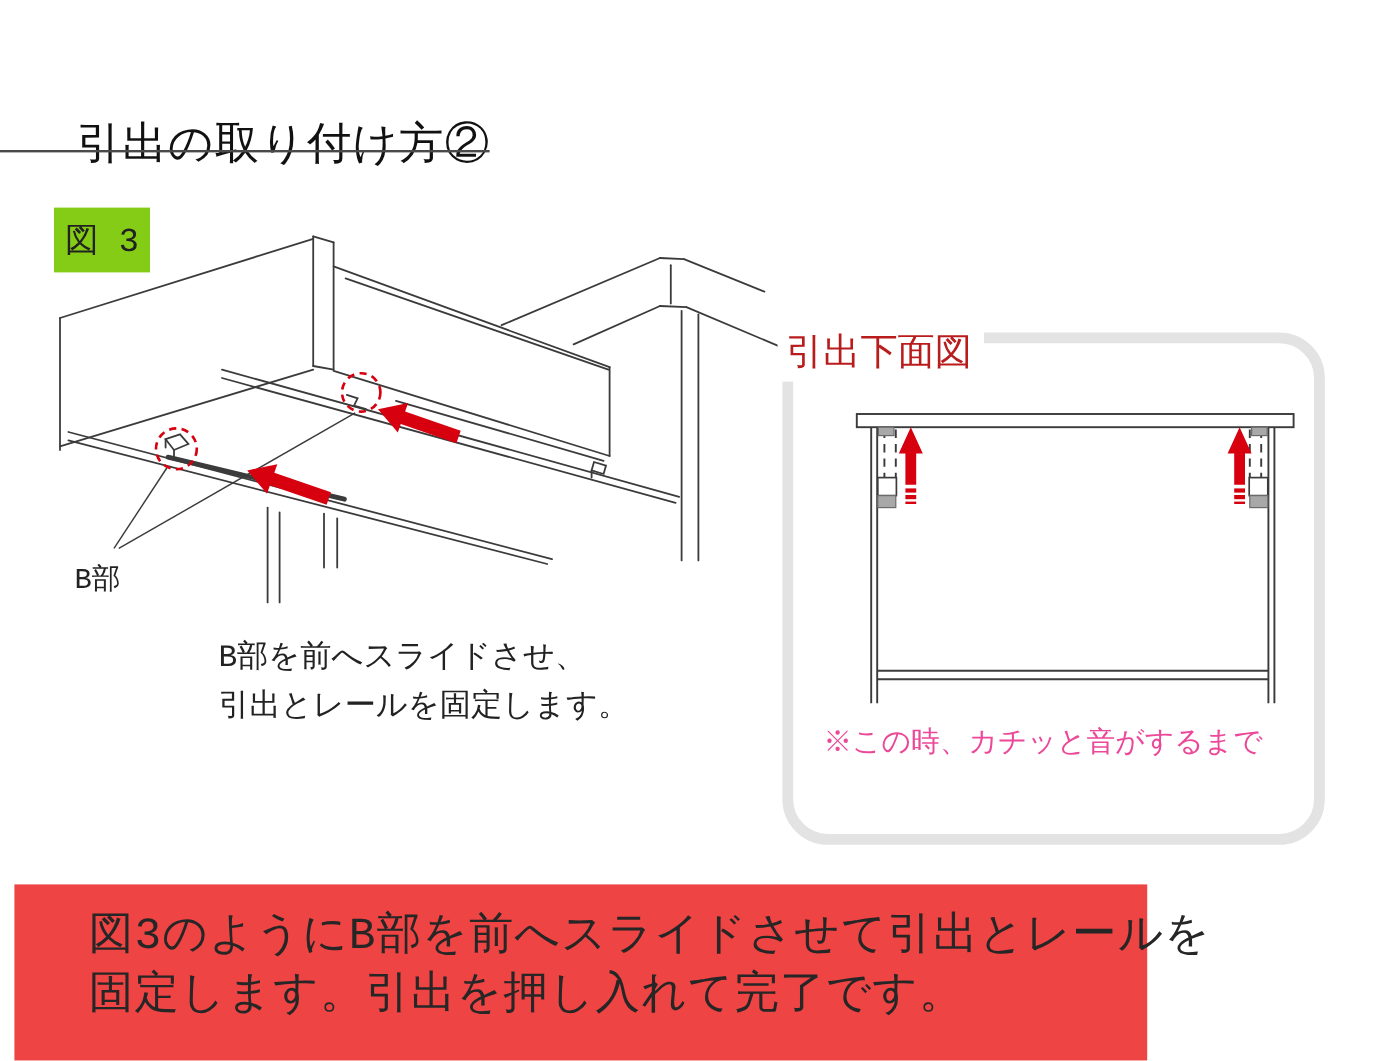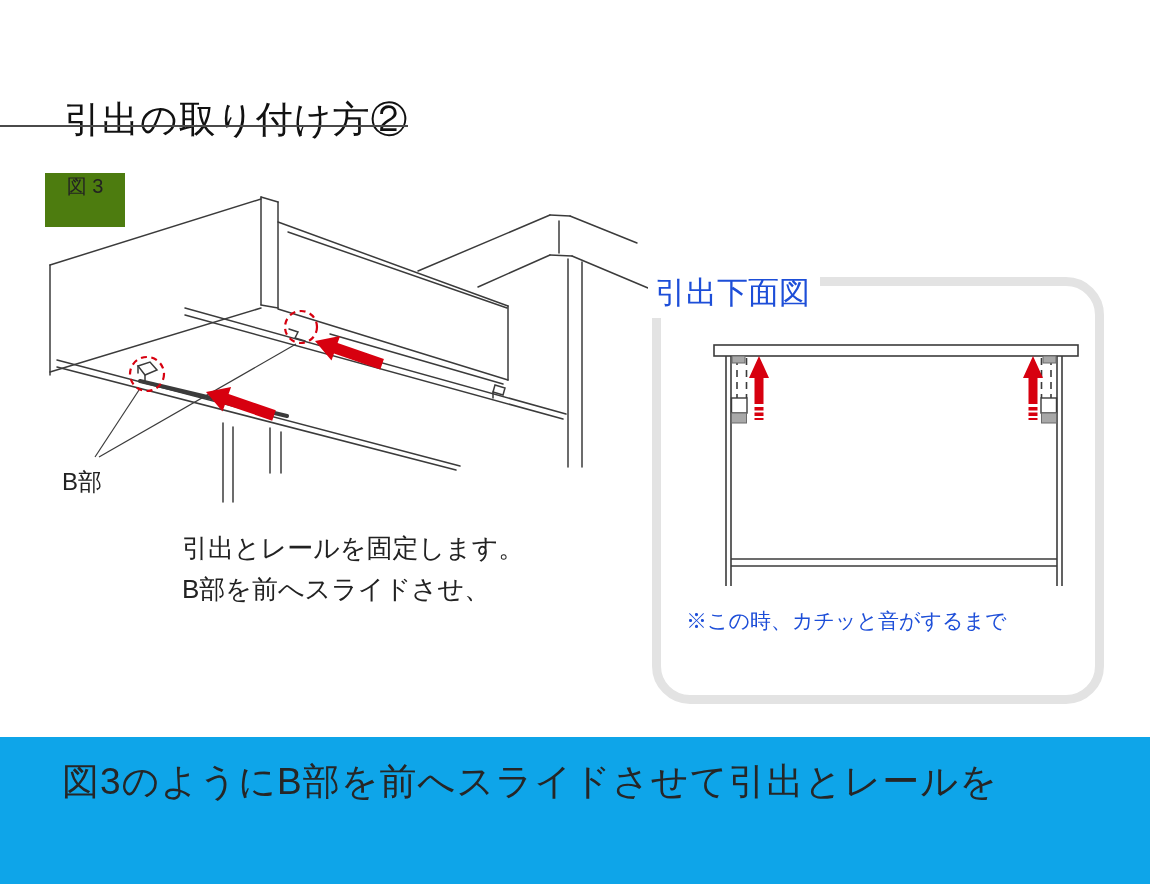--- a/index.html
+++ b/index.html
@@ -1,41 +1,41 @@
 <!DOCTYPE html>
 <html><head>
 <meta charset="utf-8">
 <style>
   html,body{margin:0;padding:0;background:#fff;}
   .page{position:relative;width:1150px;height:884px;background:#ffffff;overflow:hidden;
-        font-family:Liberation Sans, sans-serif;color:#1c1c1c;}
+        font-family:Liberation Mono, monospace;color:#1c1c1c;}
 
   
   .page-title{position:absolute;left:64px;top:70px;font-size:37px;font-weight:500;
               letter-spacing:1px;color:#111;white-space:nowrap;}
   .title-underline{position:absolute;left:0;top:125px;width:408px;height:2px;background:#4a4a4a;}
 
   
-  .fig3-label{position:absolute;left:45px;top:173px;width:80px;height:54px;background:#4d7c0f;
-              display:flex;align-items:flex-start;justify-content:center;font-size:20px;color:#222;}
+  .fig3-label{position:absolute;left:45px;top:173px;width:80px;height:54px;background:#84cc16;
+              display:flex;align-items:center;justify-content:center;font-size:28px;color:#222;}
   .main-svg{position:absolute;left:30px;top:180px;width:640px;height:440px;}
   .b-part-label{position:absolute;left:62px;top:466px;font-size:24px;color:#222;}
   .fig3-caption{position:absolute;left:182px;top:528px;font-size:26px;line-height:41px;color:#222;white-space:nowrap;}
 
   
   .bv-panel{position:absolute;left:652px;top:277px;width:434px;height:409px;
             border:9px solid #e3e3e3;border-radius:38px;background:#fff;}
   .bv-title-mask{position:absolute;left:648px;top:266px;width:172px;height:52px;background:#fff;}
-  .bv-title{position:absolute;left:655px;top:272px;font-size:31px;color:#1d4ed8;white-space:nowrap;}
+  .bv-title{position:absolute;left:655px;top:272px;font-size:31px;color:#b91c1c;white-space:nowrap;}
   .bv-svg{position:absolute;left:690px;top:330px;width:420px;height:270px;}
-  .bv-note{position:absolute;left:686px;top:600px;font-size:21px;line-height:41px;color:#1d4ed8;white-space:nowrap;}
+  .bv-note{position:absolute;left:686px;top:600px;font-size:24px;line-height:41px;color:#ec4899;white-space:nowrap;}
   .bv-note .indent{padding-left:30px;display:block;}
 
   
-  .footer-band{position:absolute;left:0;top:737px;width:1150px;height:147px;background:#0ea5e9;}
+  .footer-band{position:absolute;left:12px;top:737px;width:944px;height:147px;background:#ef4444;}
   .footer-text{position:absolute;left:62px;top:20px;font-size:37px;line-height:49px;
                letter-spacing:1px;color:#262626;white-space:nowrap;}
 </style>
 </head>
 <body>
 
 <div class="page">
 
   <h1 class="page-title">引出の取り付け方②</h1>
   <div class="title-underline"></div>
@@ -105,22 +105,22 @@
 
     <g fill="#d7000f" stroke="none">
       <polygon points="315,341 340.1,335.9 337.6,343.0 383.9,359.0 380.3,369.4 334.0,353.4 331.5,360.5"></polygon>
       <polygon points="206,392 231.1,386.9 228.6,394.0 275.8,410.3 272.2,420.7 225.0,404.4 222.5,411.5"></polygon>
     </g>
   </svg>
 
   <div class="b-part-label">B部</div>
 
   <div class="fig3-caption">
+    <div>B部を前へスライドさせ、</div>
     <div>引出とレールを固定します。</div>
-    <div>B部を前へスライドさせ、</div>
   </div>
 
   <div class="bv-panel"></div>
   <div class="bv-title-mask"></div>
   <div class="bv-title">引出下面図</div>
 
   <svg class="bv-svg" viewBox="690 330 420 270" xmlns="http://www.w3.org/2000/svg">
     <g fill="none" stroke="#3b3b3b" stroke-width="1.6">
 
       <rect x="714" y="345" width="364" height="11" fill="#fff"></rect>
@@ -157,16 +157,17 @@
     </g>
   </svg>
 
   <div class="bv-note">
     <span>※この時、カチッと音がするまで</span>
   </div>
 
   <footer class="footer-band">
     <div class="footer-text">
       <div>図3のようにB部を前へスライドさせて引出とレールを</div>
+      <div>固定します。引出を押し入れて完了です。</div>
     </div>
   </footer>
 
 </div>
 
 </body></html>

